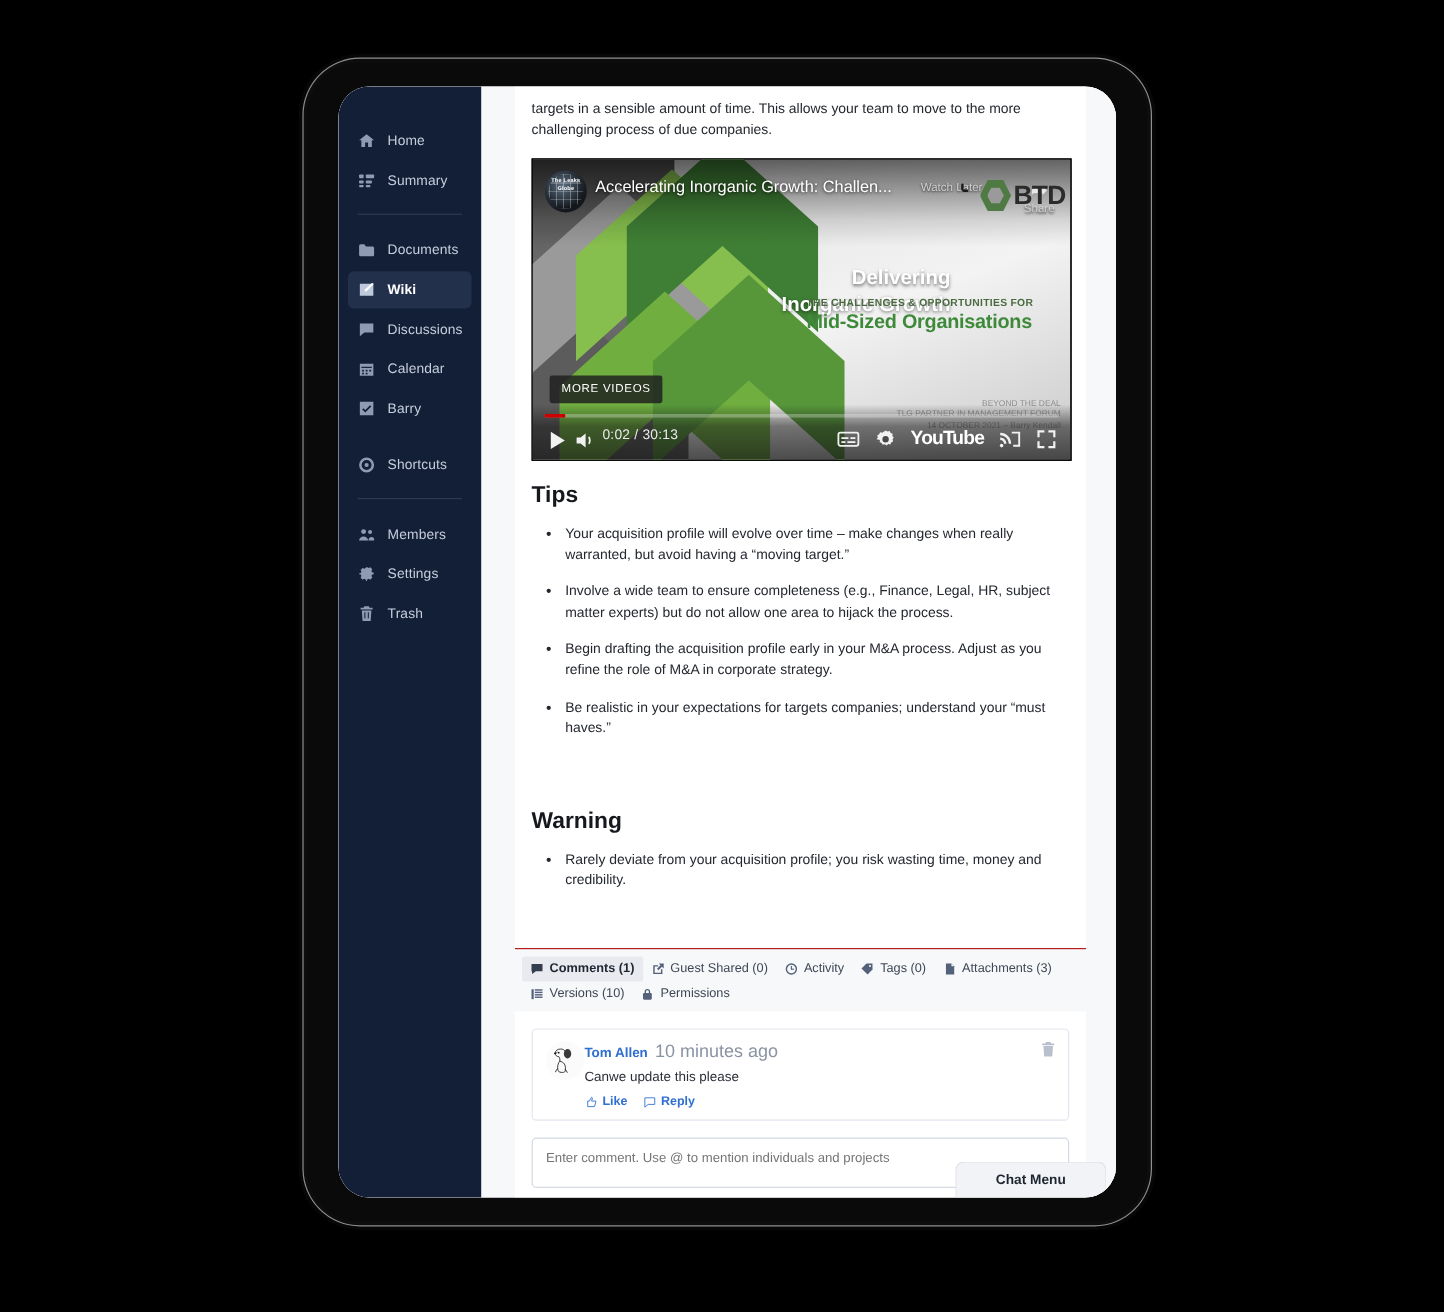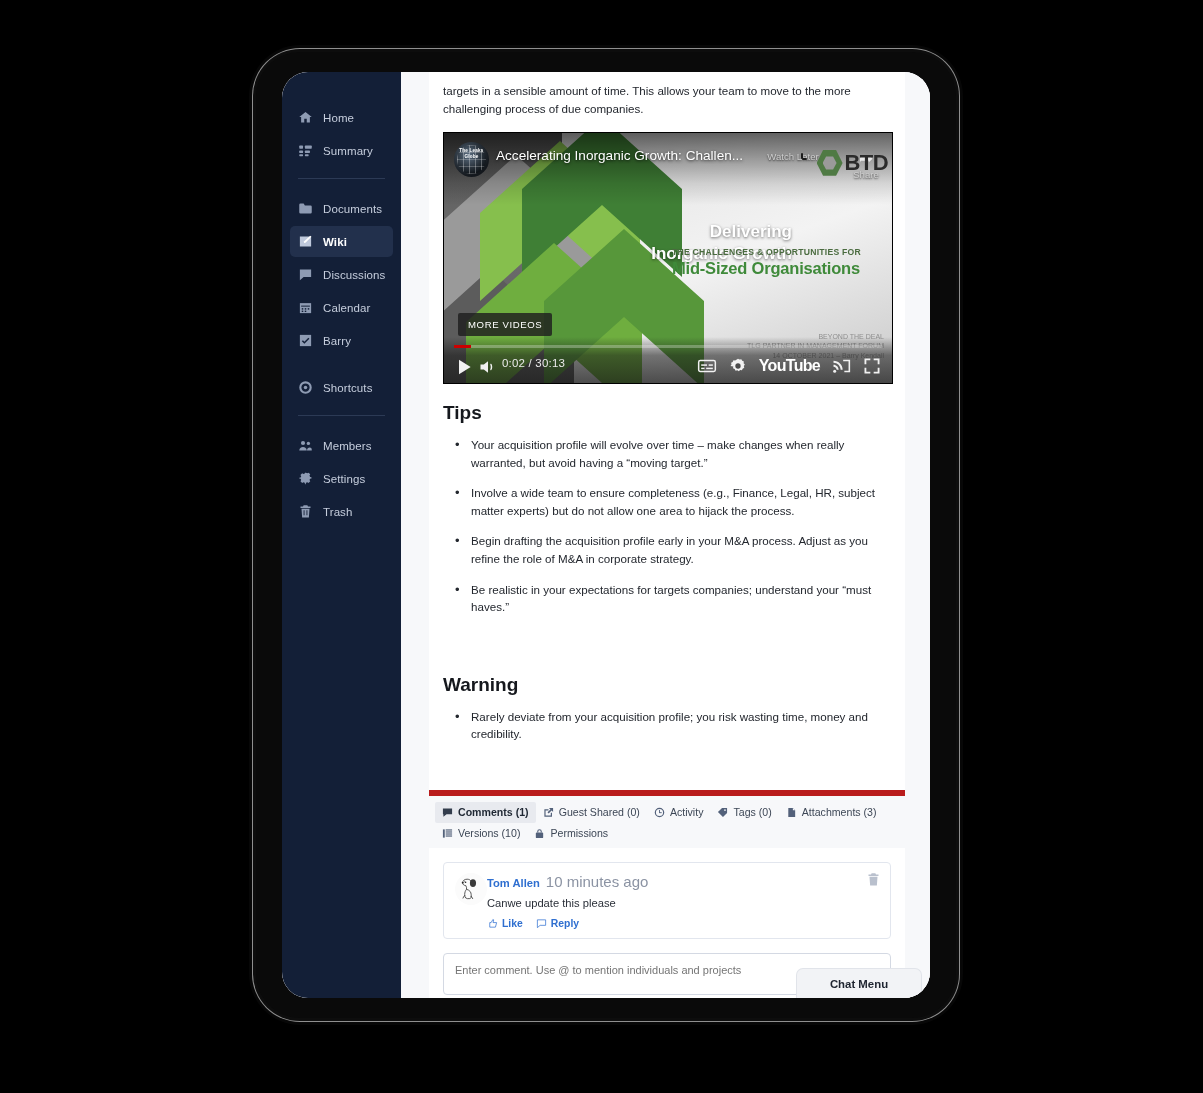--- a/index.html
+++ b/index.html
@@ -253,21 +253,21 @@
     margin-bottom: 13px;
     font-size: 11.6px;
     line-height: 1.52;
     color: #23272e;
   }
   ul.bullets li::before {
     content:"•"; position:absolute; left:4px; top:-1px;
     color:#23272e; font-size:13px;
   }
   .spacer-tall { height: 34px; }
-  .tabs-wrap { background:#f7f8fa; padding: 6px 6px 4px 6px; border-top:6px solid #b91c1c; }
+  .tabs-wrap { background:#f7f8fa; padding: 6px 6px 4px 6px; border-top:1px solid #b91c1c; }
   .tabs-row { display:flex; flex-wrap:wrap; align-items:center; }
   .tab {
     display:flex; align-items:center; gap:5px;
     padding: 4px 7px 5px 7px;
     font-size:10.6px; color:#3d4756;
     cursor:pointer; border-radius:2px;
     white-space:nowrap;
   }
   .tab.active { background:#e8eaef; color:#1f2733; font-weight:bold; }
   .tab .tico { width:11px; height:11px; display:block; }

